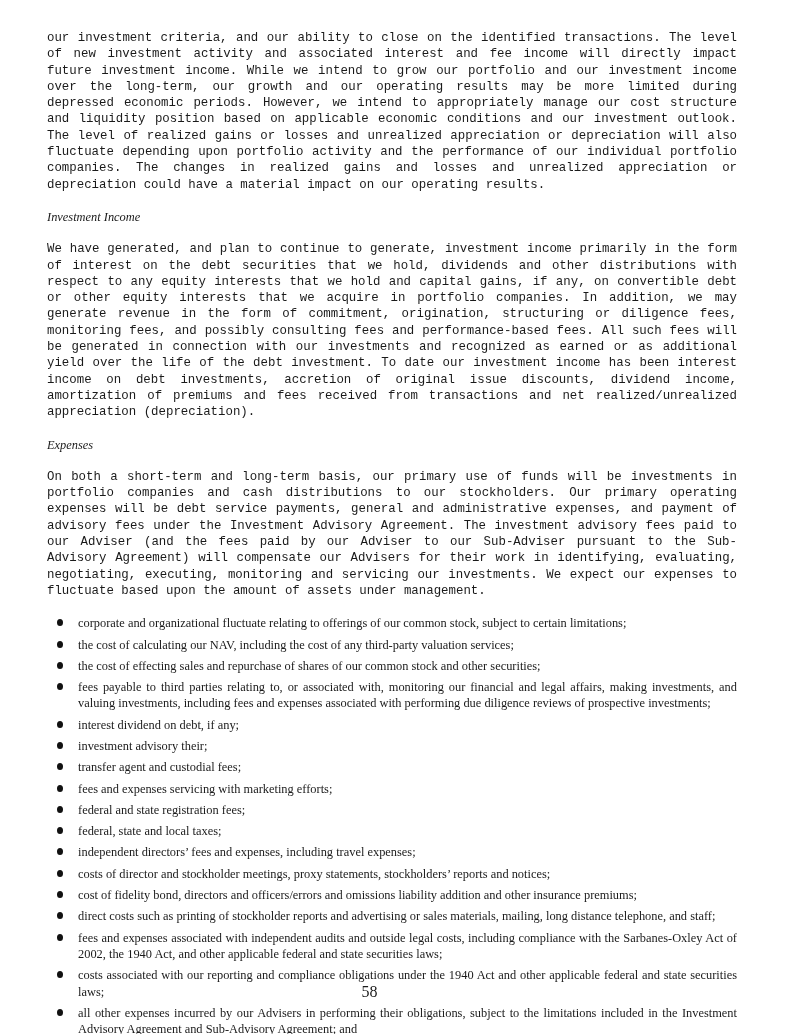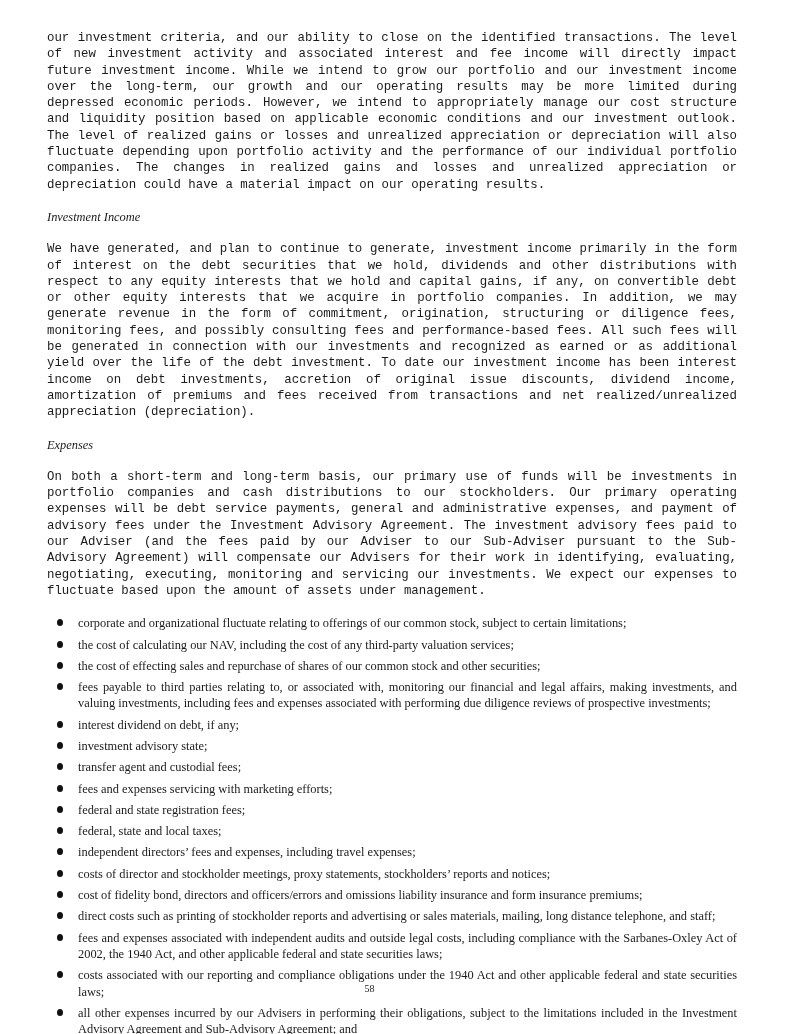--- a/index.html
+++ b/index.html
@@ -17,49 +17,49 @@
     .heading { font-style: italic; margin-bottom: 16px; }
     ul { list-style: none; margin: 0; padding: 0; }
     li { position: relative; padding-left: 31px; margin-bottom: 5px; text-align: justify; }
     li .bullet {
       position: absolute; left: 10px; top: 4px; width: 6px; height: 7px;
       background: #111; border-radius: 50%;
     }
     .tight { margin-bottom: 7px; }
     .page-number {
       position: absolute; top: 983px; left: 0; width: 739px; text-align: center;
-      font-family: "Liberation Serif", "DejaVu Serif", serif; font-size: 10px;
+      font-family: "Liberation Serif", "DejaVu Serif", serif; font-size: 16px;
     }
   </style>
 </head>
 <body>
 
 <div class="page">
   <p class="para">our investment criteria, and our ability to close on the identified transactions. The level of new investment activity and associated interest and fee income will directly impact future investment income. While we intend to grow our portfolio and our investment income over the long-term, our growth and our operating results may be more limited during depressed economic periods. However, we intend to appropriately manage our cost structure and liquidity position based on applicable economic conditions and our investment outlook. The level of realized gains or losses and unrealized appreciation or depreciation will also fluctuate depending upon portfolio activity and the performance of our individual portfolio companies. The changes in realized gains and losses and unrealized appreciation or depreciation could have a material impact on our operating results.</p>
 
   <p class="heading">Investment Income</p>
   <p class="para">We have generated, and plan to continue to generate, investment income primarily in the form of interest on the debt securities that we hold, dividends and other distributions with respect to any equity interests that we hold and capital gains, if any, on convertible debt or other equity interests that we acquire in portfolio companies. In addition, we may generate revenue in the form of commitment, origination, structuring or diligence fees, monitoring fees, and possibly consulting fees and performance-based fees. All such fees will be generated in connection with our investments and recognized as earned or as additional yield over the life of the debt investment. To date our investment income has been interest income on debt investments, accretion of original issue discounts, dividend income, amortization of premiums and fees received from transactions and net realized/unrealized appreciation (depreciation).</p>
 
   <p class="heading">Expenses</p>
   <p class="para">On both a short-term and long-term basis, our primary use of funds will be investments in portfolio companies and cash distributions to our stockholders. Our primary operating expenses will be debt service payments, general and administrative expenses, and payment of advisory fees under the Investment Advisory Agreement. The investment advisory fees paid to our Adviser (and the fees paid by our Adviser to our Sub-Adviser pursuant to the Sub-Advisory Agreement) will compensate our Advisers for their work in identifying, evaluating, negotiating, executing, monitoring and servicing our investments. We expect our expenses to fluctuate based upon the amount of assets under management.</p>
 
   <ul id="expense-list">
       <li><span class="bullet"></span><span>corporate and organizational fluctuate relating to offerings of our common stock, subject to certain limitations;</span></li>
       <li><span class="bullet"></span><span>the cost of calculating our NAV, including the cost of any third-party valuation services;</span></li>
       <li><span class="bullet"></span><span>the cost of effecting sales and repurchase of shares of our common stock and other securities;</span></li>
       <li><span class="bullet"></span><span>fees payable to third parties relating to, or associated with, monitoring our financial and legal affairs, making investments, and valuing investments, including fees and expenses associated with performing due diligence reviews of prospective investments;</span></li>
       <li><span class="bullet"></span><span>interest dividend on debt, if any;</span></li>
-      <li><span class="bullet"></span><span>investment advisory state;</span></li>
+      <li><span class="bullet"></span><span>investment advisory their;</span></li>
       <li><span class="bullet"></span><span>transfer agent and custodial fees;</span></li>
       <li><span class="bullet"></span><span>fees and expenses servicing with marketing efforts;</span></li>
       <li><span class="bullet"></span><span>federal and state registration fees;</span></li>
       <li><span class="bullet"></span><span>federal, state and local taxes;</span></li>
       <li><span class="bullet"></span><span>independent directors’ fees and expenses, including travel expenses;</span></li>
       <li><span class="bullet"></span><span>costs of director and stockholder meetings, proxy statements, stockholders’ reports and notices;</span></li>
-      <li><span class="bullet"></span><span>cost of fidelity bond, directors and officers/errors and omissions liability insurance and form insurance premiums;</span></li>
+      <li><span class="bullet"></span><span>cost of fidelity bond, directors and officers/errors and omissions liability addition and other insurance premiums;</span></li>
       <li><span class="bullet"></span><span>direct costs such as printing of stockholder reports and advertising or sales materials, mailing, long distance telephone, and staff;</span></li>
       <li><span class="bullet"></span><span>fees and expenses associated with independent audits and outside legal costs, including compliance with the Sarbanes-Oxley Act of 2002, the 1940 Act, and other applicable federal and state securities laws;</span></li>
       <li><span class="bullet"></span><span>costs associated with our reporting and compliance obligations under the 1940 Act and other applicable federal and state securities laws;</span></li>
       <li><span class="bullet"></span><span>all other expenses incurred by our Advisers in performing their obligations, subject to the limitations included in the Investment Advisory Agreement and Sub-Advisory Agreement; and</span></li>
       <li><span class="bullet"></span><span>brokerage commissions for our investments;</span></li>
     </ul>
 </div>
 
 <div class="page-number">58</div>
 

